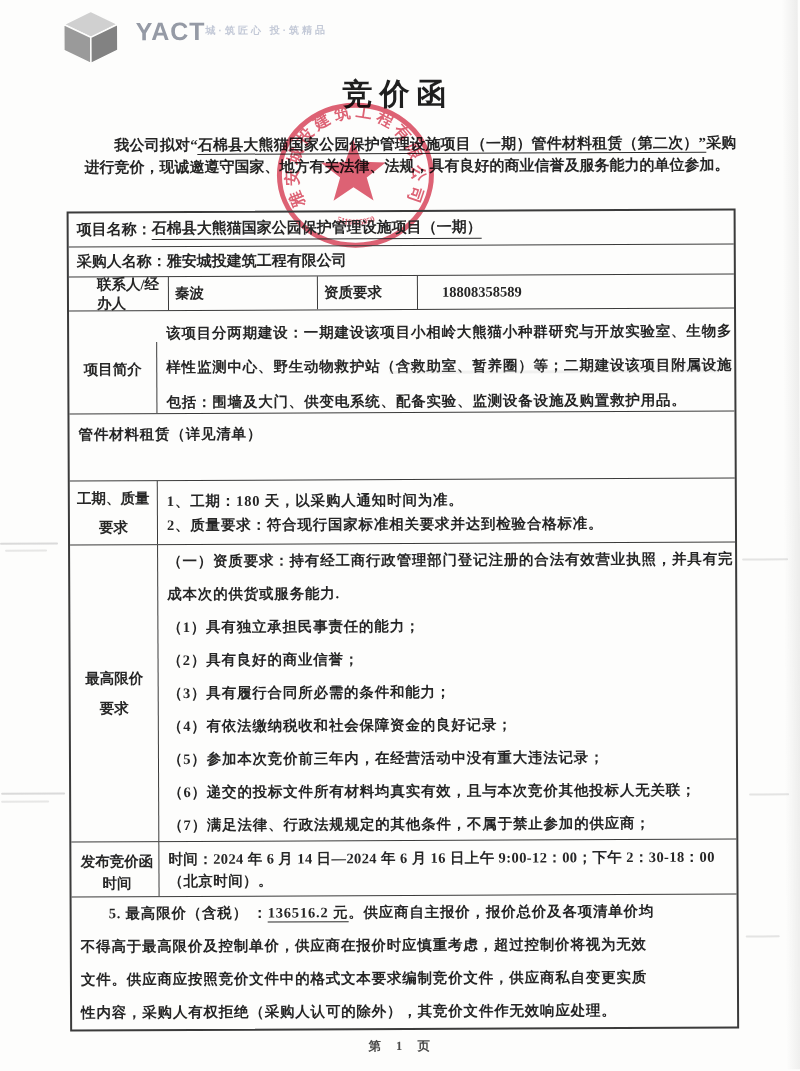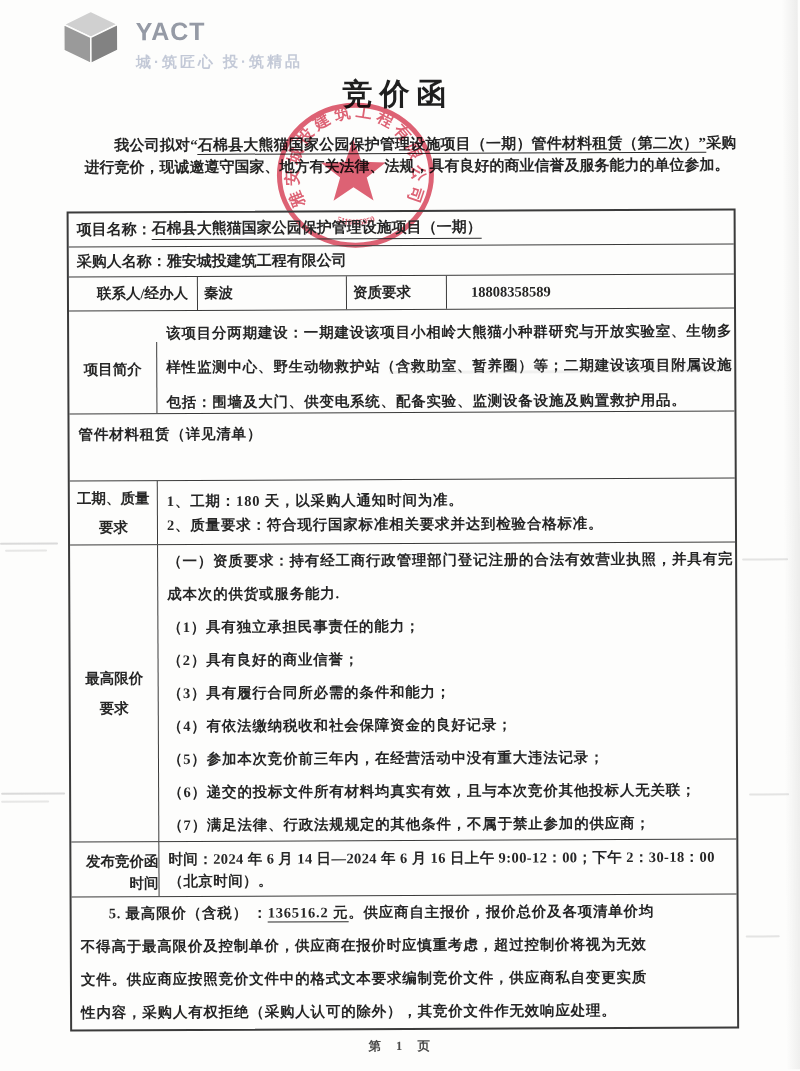--- a/index.html
+++ b/index.html
@@ -2,24 +2,24 @@
 <html><head>
 <meta charset="utf-8">
 <style>
   html,body{margin:0;padding:0;}
   body{width:800px;height:1071px;background:#fdfdfc;overflow:hidden;position:relative;
        font-family:"Liberation Serif","DejaVu Serif",serif;color:#262626;}
   .sheet{position:absolute;inset:0;transform:rotate(-0.25deg);transform-origin:50% 50%;}
 
   
   .logo{position:absolute;left:62px;top:8px;display:flex;align-items:flex-start;gap:14px;}
-  .logo-text{display:flex;flex-direction:column;margin-top:8px;}
+  .logo-text{display:flex;flex-direction:row;margin-top:8px;}
   .brand{font-family:"Liberation Sans","DejaVu Sans",sans-serif;font-size:25px;font-weight:700;
          color:#959aa5;letter-spacing:1px;display:flex;gap:10px;align-items:baseline;}
-  .tagline{font-family:"Liberation Sans","DejaVu Sans",sans-serif;font-size:15px;color:#c3c9d7;
+  .tagline{font-family:"Liberation Sans","DejaVu Sans",sans-serif;font-size:10px;color:#c3c9d7;
            letter-spacing:3px;margin-top:7px;font-weight:700;}
 
   
   .doc-title{position:absolute;top:74px;left:0;width:100%;text-align:center;font-size:30px;
              font-weight:700;letter-spacing:7px;color:#1f1f1f;}
   .intro{position:absolute;left:86px;top:119px;width:652px;font-size:15px;line-height:21.5px;
          font-weight:600;text-align:justify;text-indent:2em;color:#252525;}
   .u{border-bottom:1.6px solid #2a2a2a;padding-bottom:1px;}
 
   
@@ -30,21 +30,21 @@
   .btable{position:absolute;left:68px;top:210px;width:669px;border:2px solid #3b3b3b;
           box-sizing:border-box;background:transparent;}
   .trow{display:flex;border-top:1.6px solid #3b3b3b;box-sizing:border-box;}
   .trow.first{border-top:none;}
   .cell-full{flex:1;padding:5px 8px;font-size:15px;font-weight:700;box-sizing:border-box;
              display:flex;align-items:center;}
   .lab{width:88px;min-width:88px;border-right:1.6px solid #3b3b3b;box-sizing:border-box;
        display:flex;flex-direction:column;justify-content:center;align-items:center;
        text-align:center;font-weight:700;font-size:14.5px;line-height:30px;}
   .lab.top{justify-content:flex-start;padding-top:12px;margin-top:31px;}
-  .lab.left{align-items:flex-end;text-align:left;padding-left:4px;line-height:22px;padding-top:5px;}
+  .lab.left{align-items:center;text-align:left;padding-left:4px;line-height:22px;padding-top:5px;}
   .cnt{flex:1;padding:0 9px;font-weight:600;font-size:14.5px;box-sizing:border-box;letter-spacing:0.8px;}
   .r1{height:33px;} .r2{height:30px;} .r3{height:34px;}
   .r4{height:103px;} .r5{height:67px;} .r6{height:64px;}
   .r7{height:297px;} .r8{height:55px;} .r9{height:133px;}
   .r3 .c{display:flex;align-items:center;padding:0 6px;font-size:14.5px;font-weight:700;
          box-sizing:border-box;}
   .bdr{border-right:1.6px solid #3b3b3b;}
   .ln{white-space:nowrap;}
   .lh34 .ln{line-height:34.3px;} .lh33 .ln{line-height:33px;}
   .lh24 .ln{line-height:24px;} .lh22 .ln{line-height:22px;letter-spacing:0.4px;}
@@ -109,21 +109,21 @@
     </div>
 
     <div class="trow r2">
       <div class="cell-full">
         <span>采购人名称：</span>
           <span>雅安城投建筑工程有限公司</span>
       </div>
     </div>
 
     <div class="trow r3">
-      <div class="c bdr" style="width:129px;padding-left:28px;">联系人/经办人</div>
+      <div class="c bdr" style="width:100px;padding-left:28px;">联系人/经办人</div>
       <div class="c bdr" style="width:149px;">秦波</div>
       <div class="c bdr" style="width:100px;">资质要求</div>
       <div class="c" style="flex:1;padding-left:24px;font-family:'Liberation Serif',serif;">18808358589</div>
     </div>
 
     <div class="trow r4">
       <div class="lab top">项目简介</div>
       <div class="cnt lh34 pad-t5">
         <div class="ln">该项目分两期建设：一期建设该项目小相岭大熊猫小种群研究与开放实验室、生物多</div>
         <div class="ln">样性监测中心、野生动物救护站（含救助室、暂养圈）等；二期建设该项目附属设施</div>

